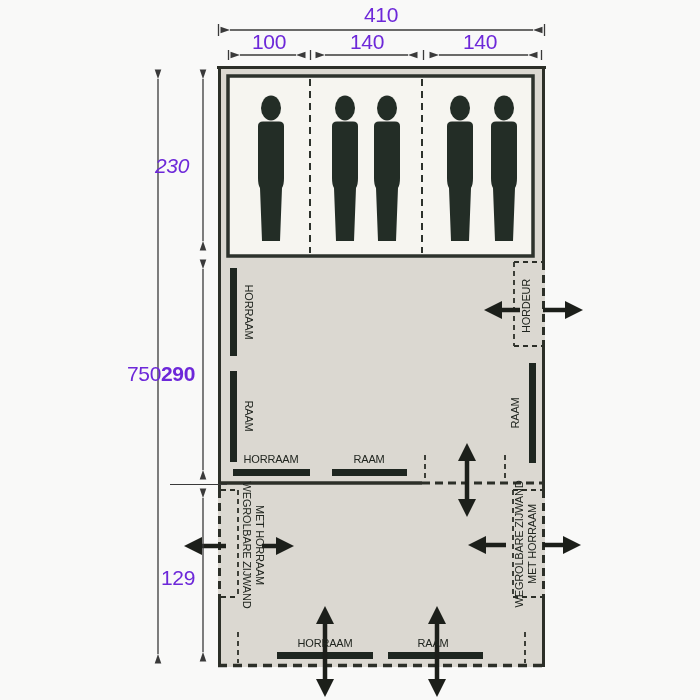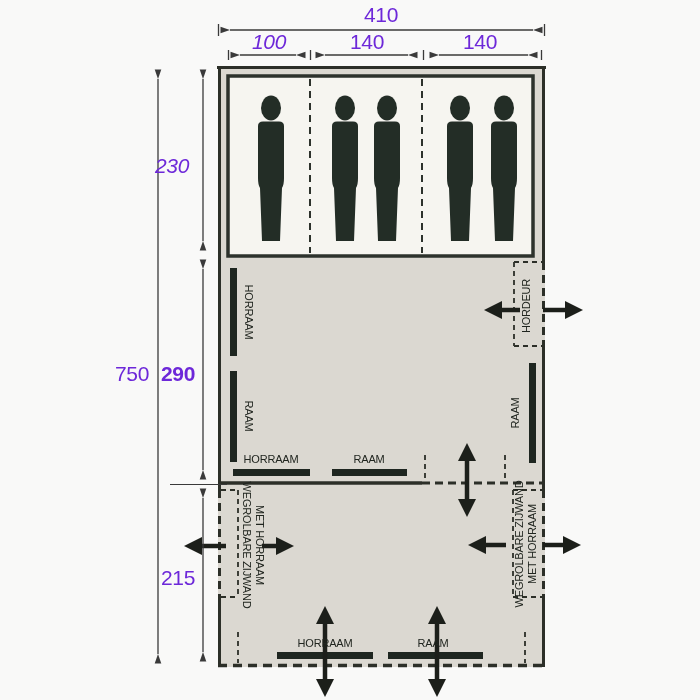--- a/index.html
+++ b/index.html
@@ -133,27 +133,27 @@
       <line x1="541.5" y1="50" x2="541.5" y2="60"></line>
       <line x1="158" y1="79" x2="158" y2="654" marker-start="url(#da)" marker-end="url(#da)"></line>
       <line x1="203" y1="79" x2="203" y2="241" marker-start="url(#da)" marker-end="url(#da)"></line>
       <line x1="203" y1="269" x2="203" y2="470" marker-start="url(#da)" marker-end="url(#da)"></line>
       <line x1="203" y1="498" x2="203" y2="652" marker-start="url(#da)" marker-end="url(#da)"></line>
       <line x1="170" y1="484.5" x2="227" y2="484.5" stroke-width="1.1"></line>
     </g>
   </svg>
 
   <div class="txt num" style="left:381px;top:14px;">410</div>
-  <div class="txt num" style="left:269px;top:41px;font-style:italic;">100</div>
+  <div class="txt num" style="left:269px;top:41px;">100</div>
   <div class="txt num" style="left:367px;top:41px;">140</div>
   <div class="txt num" style="left:480px;top:41px;">140</div>
-  <div class="txt num" style="left:132px;top:373px;">750</div>
+  <div class="txt num" style="left:144px;top:373px;">750</div>
   <div class="txt num" style="left:172px;top:165px;font-style:italic;">230</div>
   <div class="txt num" style="left:178px;top:373px;font-weight:bold;">290</div>
-  <div class="txt num" style="left:178px;top:577px;">215</div>
+  <div class="txt num" style="left:178px;top:577px;">129</div>
 
   <div class="txt wlab rotcw" style="left:248px;top:312px;">HORRAAM</div>
   <div class="txt wlab rotcw" style="left:248px;top:416px;">RAAM</div>
   <div class="txt wlab rotccw" style="left:526px;top:306px;">HORDEUR</div>
   <div class="txt wlab rotccw" style="left:515px;top:413px;">RAAM</div>
   <div class="txt wlab" style="left:271px;top:459px;">HORRAAM</div>
   <div class="txt wlab" style="left:369px;top:459px;">RAAM</div>
   <div class="txt wlab" style="left:325px;top:643px;">HORRAAM</div>
   <div class="txt wlab" style="left:433px;top:643px;">RAAM</div>
   <div class="txt wlab rotcw" style="left:246px;top:545px;">WEGROLBARE ZIJWAND</div>

